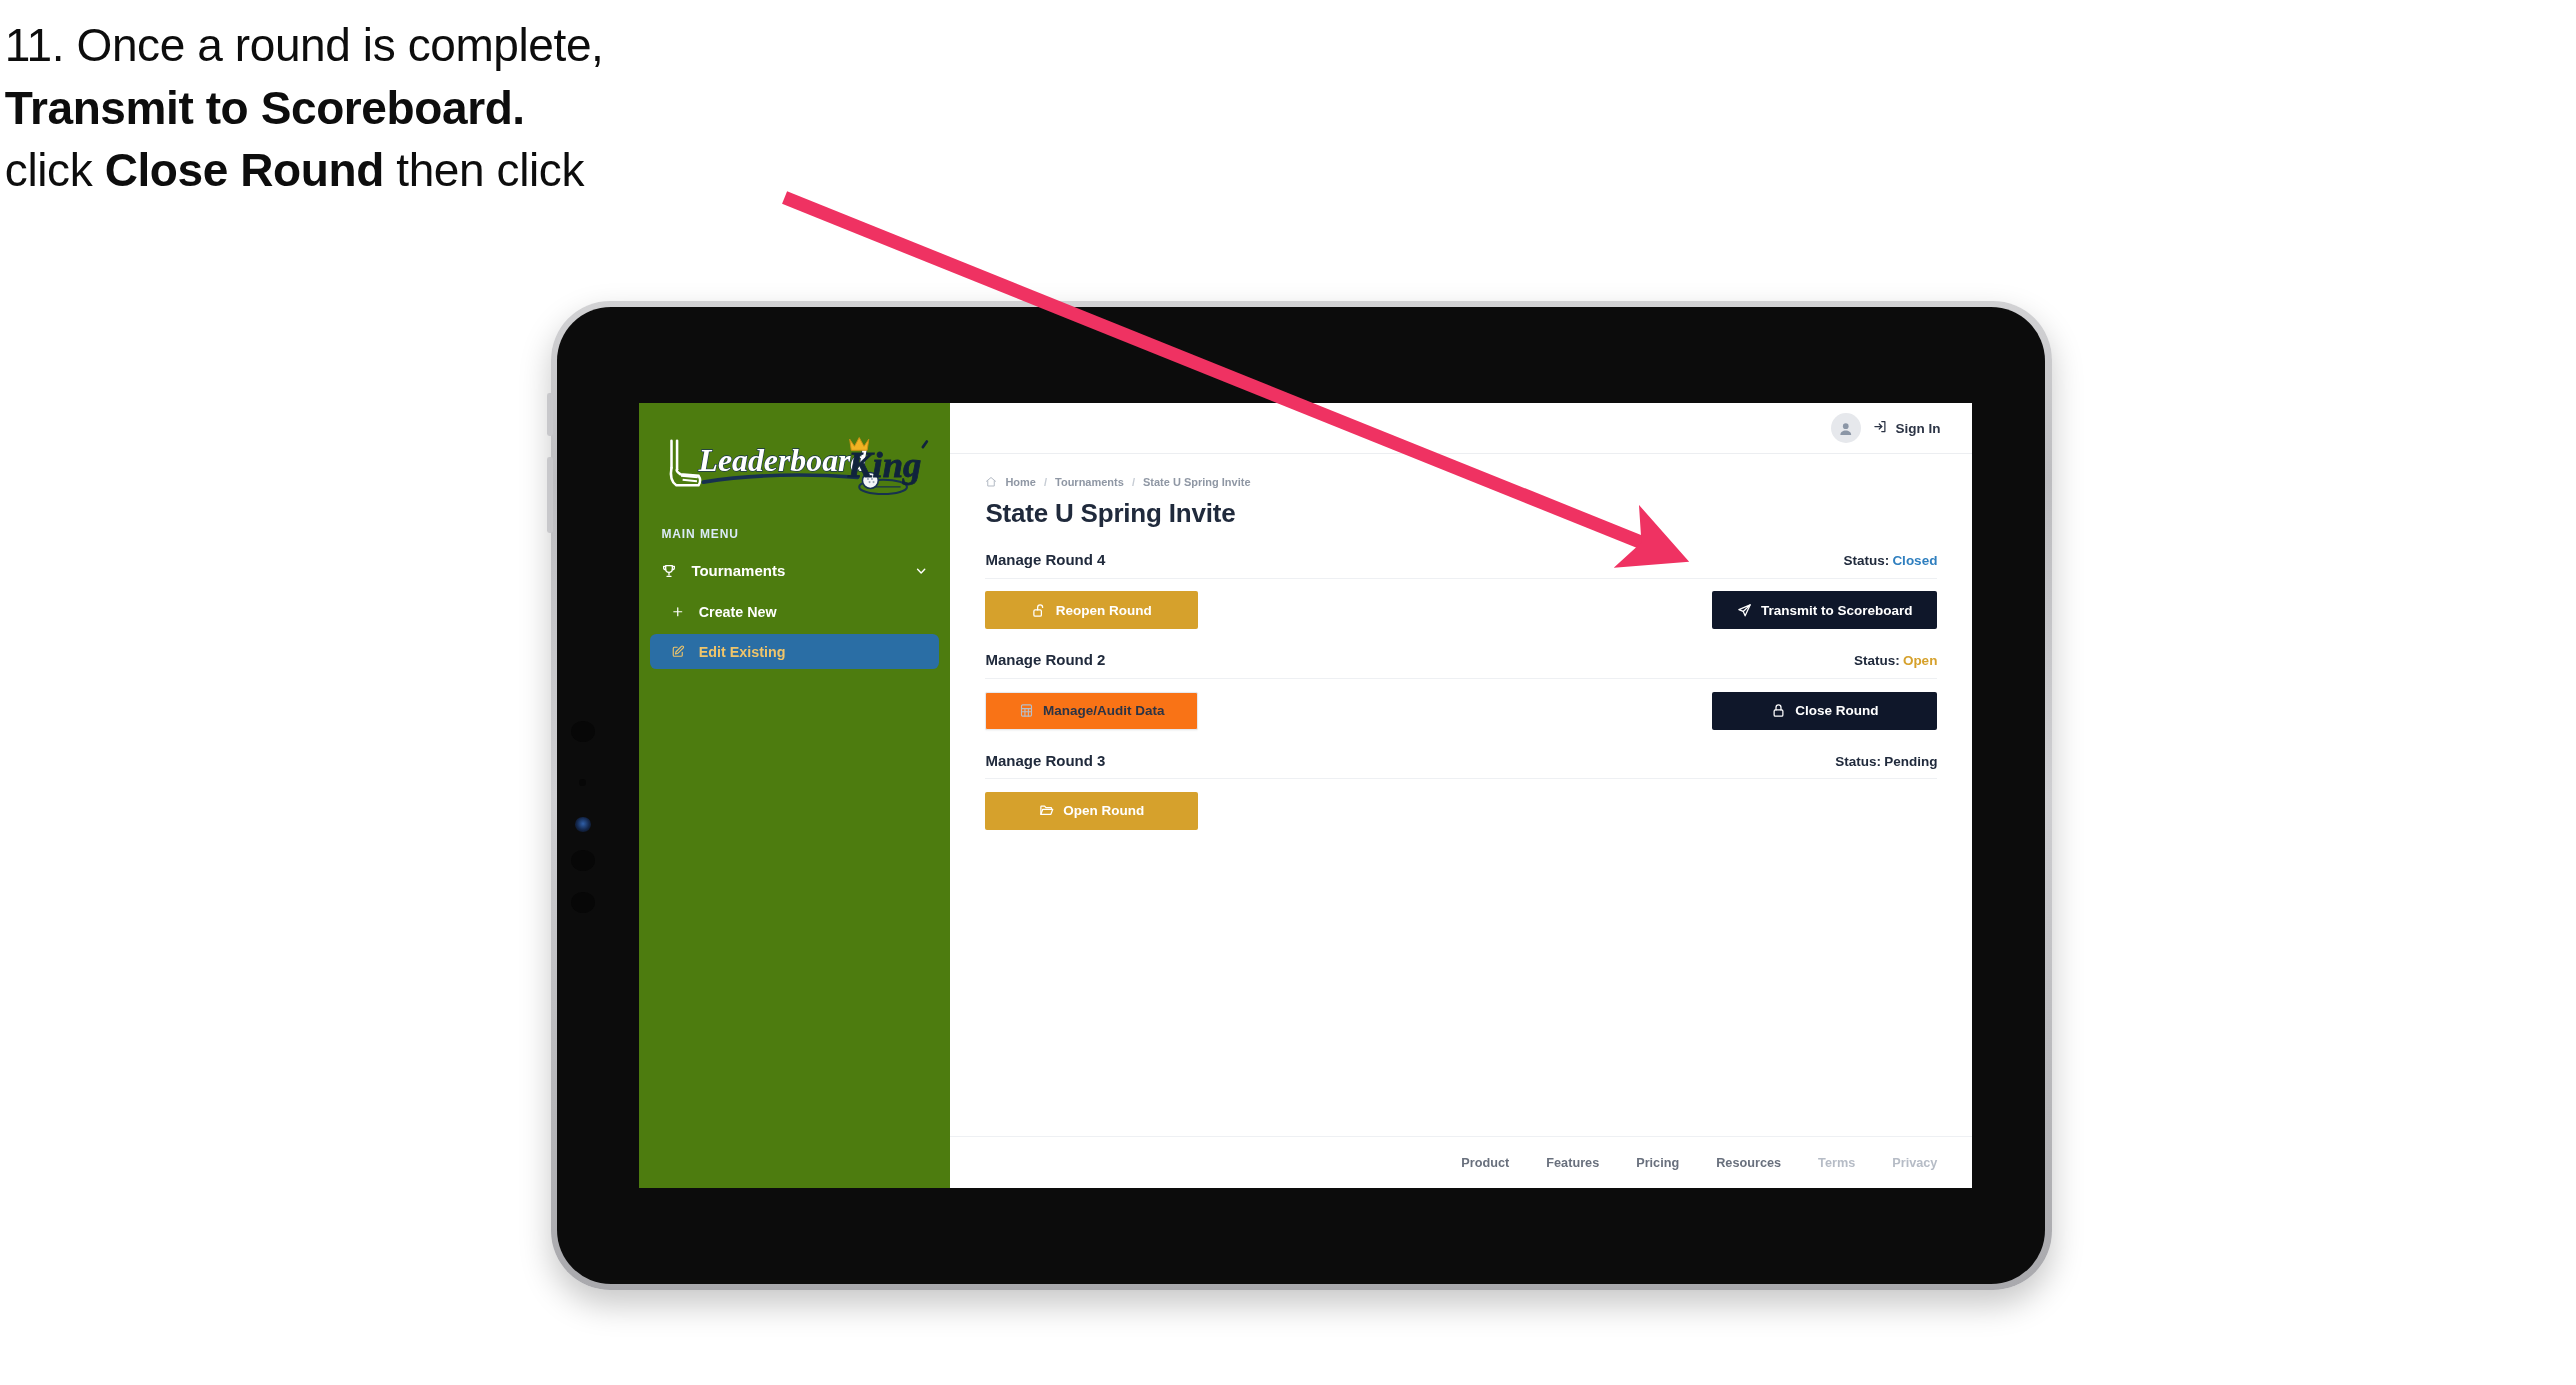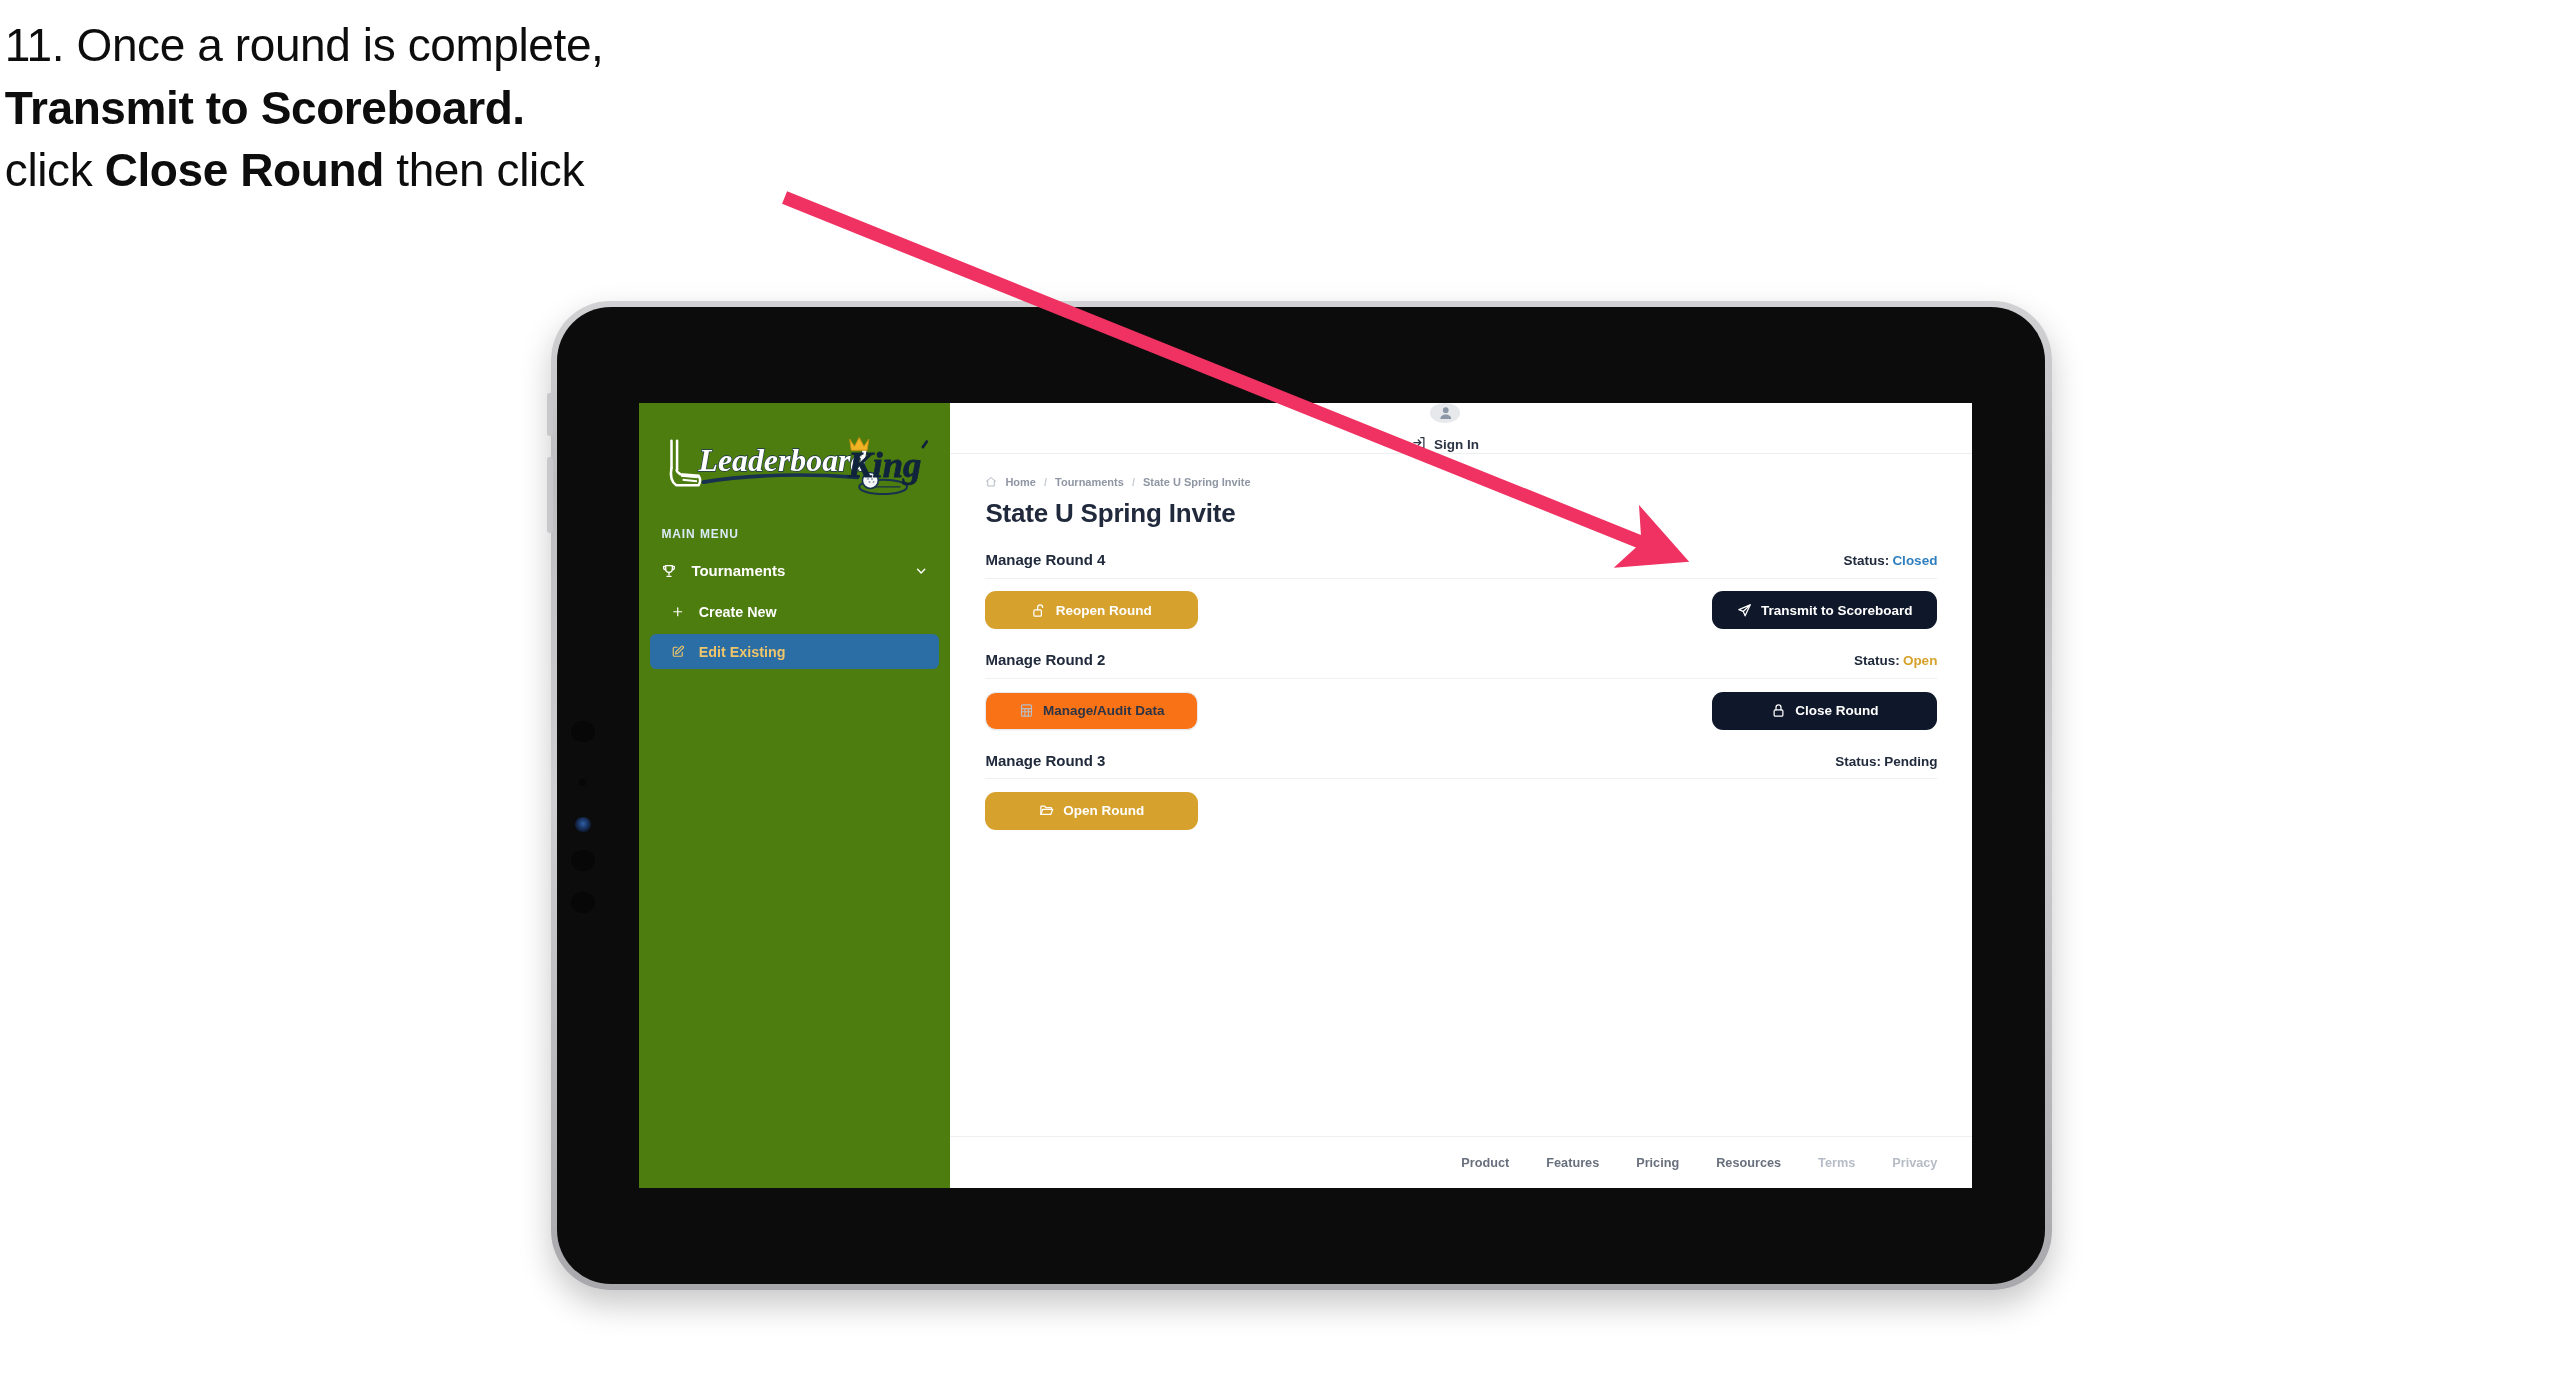--- a/index.html
+++ b/index.html
@@ -126,21 +126,20 @@
     display: flex;
     flex-direction: column;
     position: relative;
   }
   .topbar {
     height: 51px;
     border-bottom: 0.8px solid #eceef1;
     display: flex; align-items: center; justify-content: flex-end;
     padding-right: 32px;
     gap: 12.7px;
-    flex-direction: column;
   }
   .avatar {
     width: 30px; height: 30px; border-radius: 50%;
     background: #e6e8ec;
     display: flex; align-items: center; justify-content: center;
   }
   .signin {
     display: flex; align-items: center; gap: 7.2px;
     font-size: 13.5px; font-weight: 700; color: #2c3445;
   }
@@ -168,21 +167,21 @@
   .round-status { font-size: 13.5px; font-weight: 700; color: #202a3c; }
   .round-status .val { margin-left: 3.2px; }
   .round-actions {
     display: flex; align-items: center; justify-content: space-between;
     margin-top: 12.7px;
   }
   .btn {
     display: inline-flex; align-items: center; justify-content: center;
     gap: 8.8px;
     height: 38px; padding: 0 12px;
-    border-radius: 11px;
+    border-radius: 2px;
     font-size: 13.5px; font-weight: 700;
     border: none;
     white-space: nowrap;
   }
   .btn-gold { background: #d6a12c; color: #ffffff; min-width: 213px; }
   .btn-blue { background: #0f172a; color: #ffffff; min-width: 225px; }
   .btn-ghost {
     background: #f97316; color: #2c3445;
     border: 0.8px solid #e6e9ee; min-width: 213px;
     box-shadow: 0 0.8px 1.6px rgba(20,30,50,.05);

